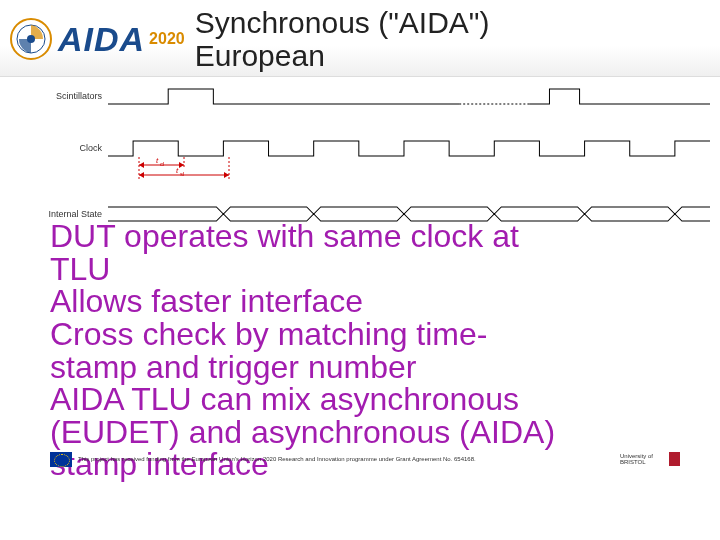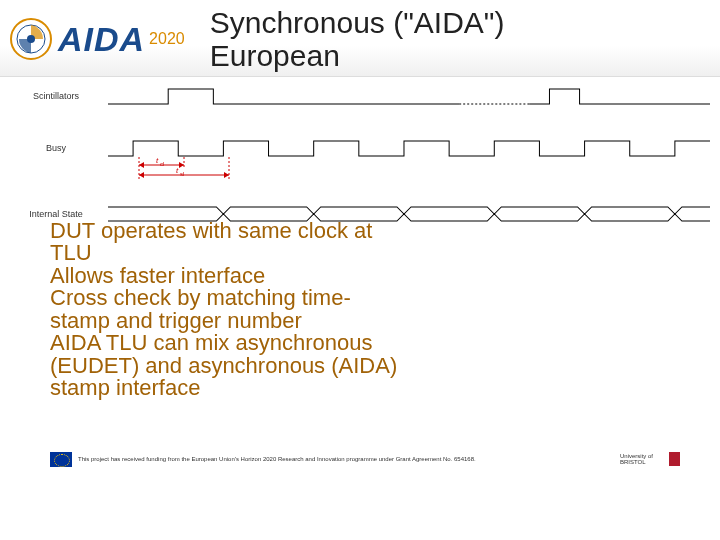--- a/index.html
+++ b/index.html
@@ -15,33 +15,33 @@
     display: flex;
     align-items: center;
     padding: 6px 10px 4px 10px;
     background: linear-gradient(to bottom, #fff 0%, #fff 60%, #f0f0f0 100%);
     border-bottom: 1px solid #ddd;
   }
   .logo-wrap {
     display: flex;
     align-items: center;
     gap: 6px;
-    margin-right: 25px;
+    margin-right: 10px;
     text-align: center;
   }
   .logo-text {
     font-size: 34px;
     font-weight: bold;
     font-style: italic;
     color: #1a4b8c;
     letter-spacing: 1px;
   }
   .logo-year {
     font-size: 16px;
-    font-weight: normal;
+    font-weight: bold;
     color: #d98b00;
     vertical-align: super;
     margin-left: -2px;
   }
   .title {
     font-size: 30px;
     color: #222;
     line-height: 1.1;
   }
   .diagram {
@@ -55,36 +55,36 @@
     left: 0;
     right: 0;
     height: 22px;
     display: flex;
     align-items: center;
   }
   .sig-label {
     font-size: 9px;
     color: #333;
     width: 98px;
-    text-align: center;
+    text-align: right;
     padding-right: 6px;
   }
   .sig-wave {
     flex: 1;
     height: 20px;
     position: relative;
   }
   .body-text {
     position: absolute;
     top: 220px;
     left: 50px;
     right: 40px;
-    font-size: 22px;
+    font-size: 32px;
     line-height: 1.02;
-    color: #a16207;
+    color: #a21caf;
   }
   .body-line { display: block; }
   .footer {
     position: absolute;
     bottom: 72px;
     left: 50px;
     right: 40px;
     display: flex;
     align-items: center;
     justify-content: space-between;
@@ -159,21 +159,21 @@
     <div class="sig-label">Scintillators</div>
     <svg class="sig-wave" viewBox="0 0 600 20" preserveAspectRatio="none">
       <path d="M0 18 H60 V3 H105 V18 H350" stroke="#000" stroke-width="1" fill="none"></path>
       <path d="M350 18 H420" stroke="#000" stroke-width="1" stroke-dasharray="2 2" fill="none"></path>
       <path d="M420 18 H440 V3 H470 V18 H600" stroke="#000" stroke-width="1" fill="none"></path>
     </svg>
   </div>
 
 
   <div class="sig-row" style="top:52px">
-    <div class="sig-label">Busy</div>
+    <div class="sig-label">Clock</div>
     <svg class="sig-wave" viewBox="0 0 600 20" preserveAspectRatio="none">
       <path d="M0 18 H25 V3 H70 V18 H115 V3 H160 V18 H205 V3 H250 V18 H295 V3 H340 V18 H385 V3 H430 V18 H475 V3 H520 V18 H565 V3 H600" stroke="#000" stroke-width="1" fill="none"></path>
     </svg>
   </div>
 
   <svg style="position:absolute;left:104px;top:72px" width="200" height="22">
     <line x1="25" y1="0" x2="25" y2="22" stroke="#c00" stroke-width="1" stroke-dasharray="2 2"></line>
     <line x1="70" y1="0" x2="70" y2="12" stroke="#c00" stroke-width="1" stroke-dasharray="2 2"></line>
     <line x1="115" y1="0" x2="115" y2="22" stroke="#c00" stroke-width="1" stroke-dasharray="2 2"></line>
     <line x1="25" y1="8" x2="70" y2="8" stroke="#c00" stroke-width="1"></line>

